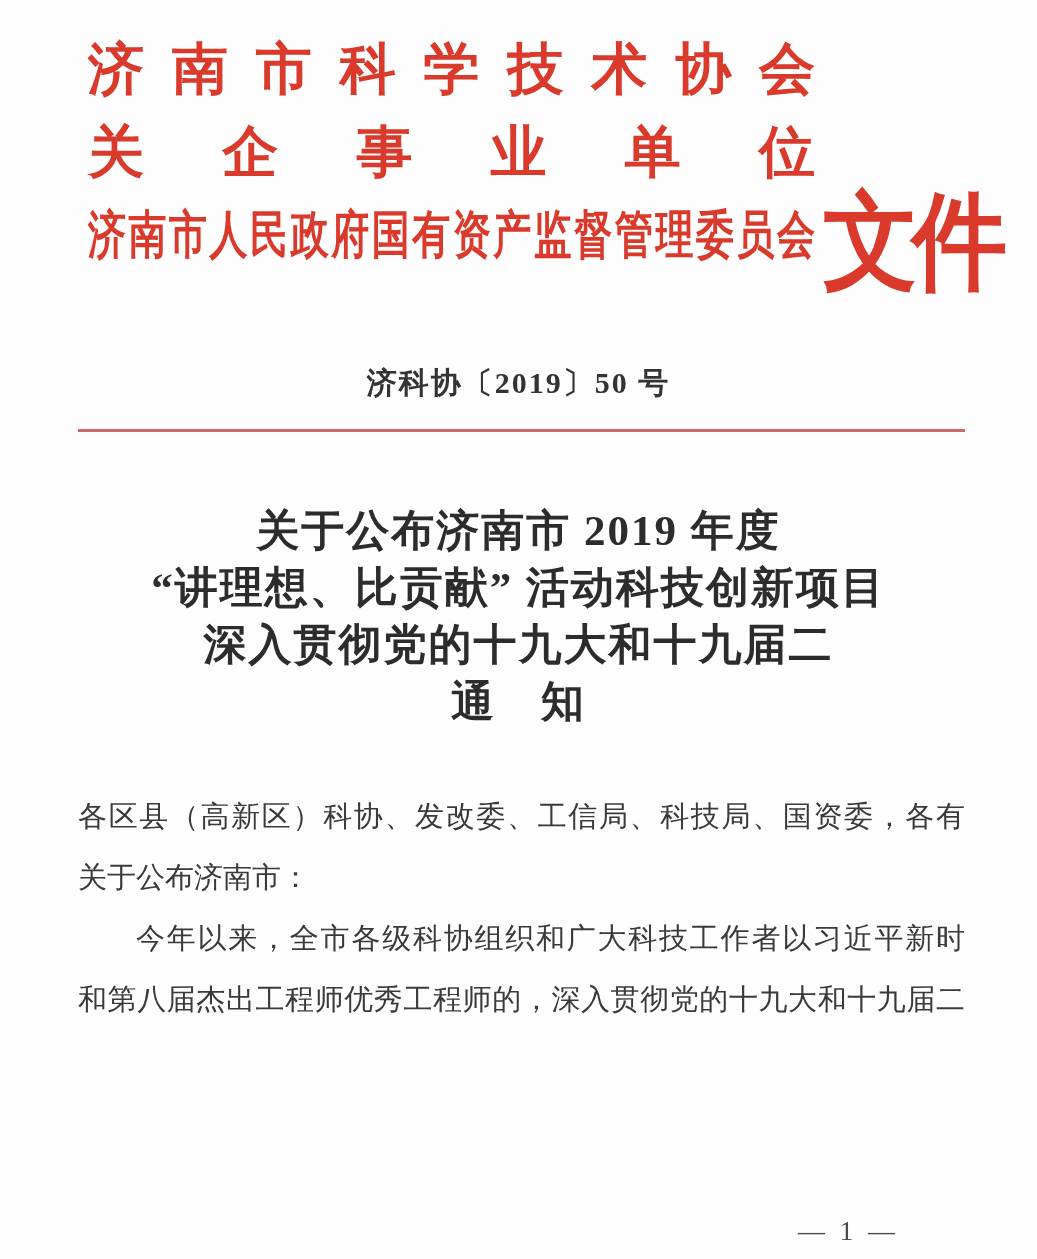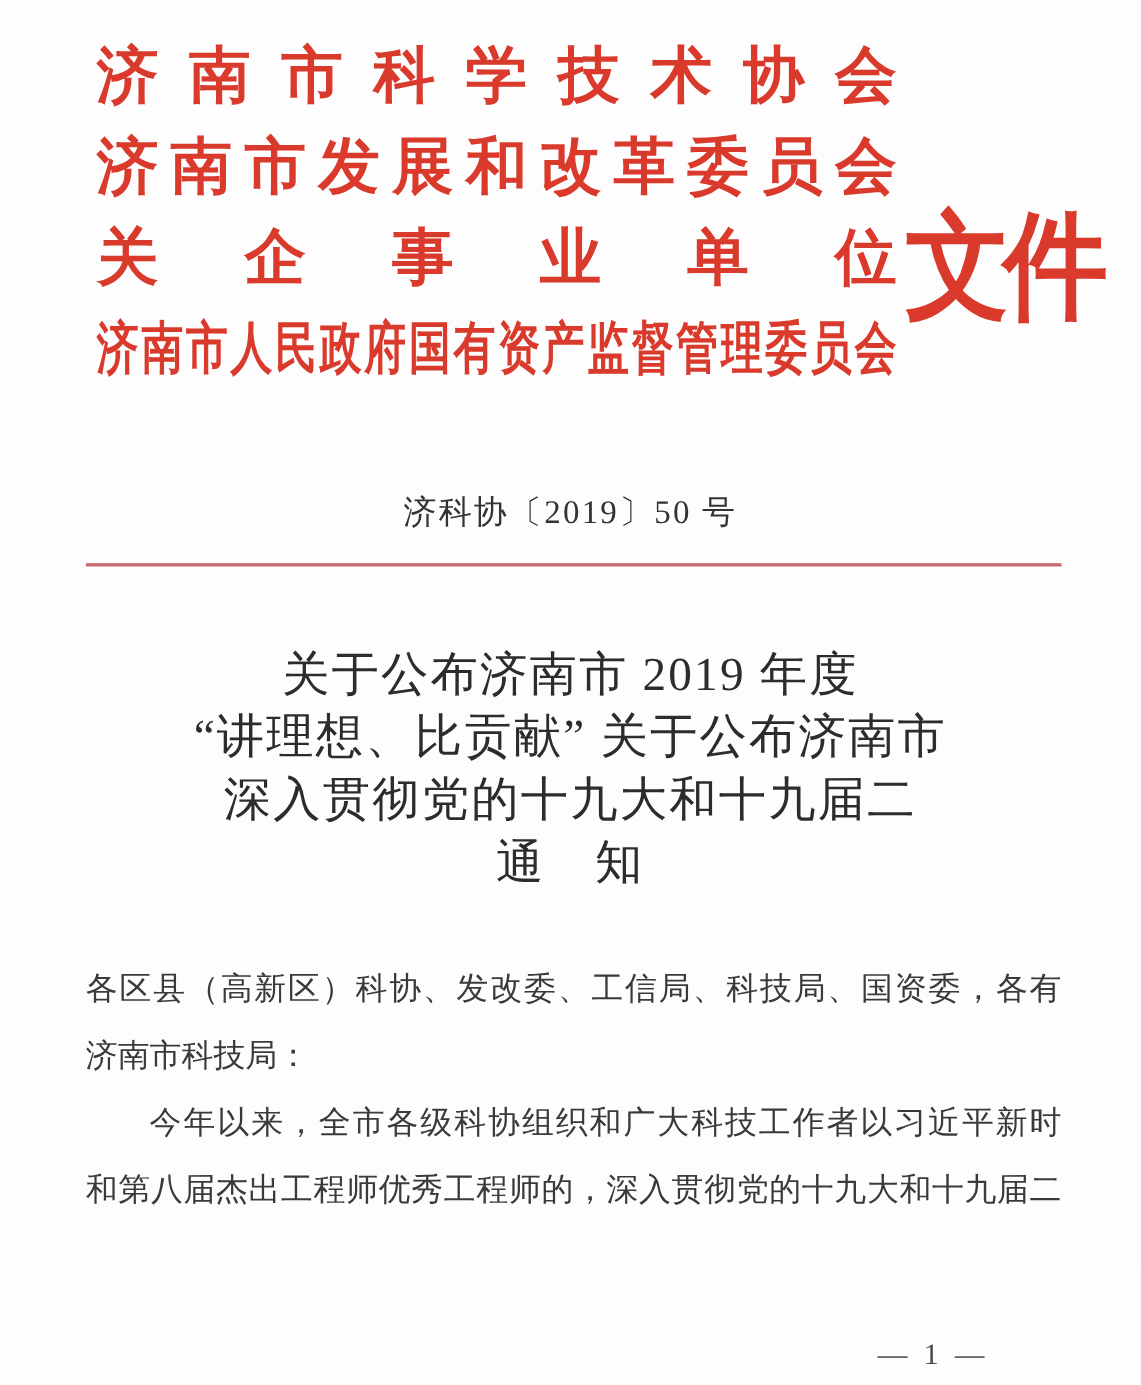--- a/index.html
+++ b/index.html
@@ -60,35 +60,36 @@
   }
 
   
   .doc-number {
     margin-top: 86px;
     text-align: center;
     font-size: 30px;
     line-height: 40px;
     color: #333333;
     letter-spacing: 2px;
+    font-weight: bold;
   }
 
   
   .divider {
     height: 3px;
     background: var(--divider-red);
     margin: 26px 72px 0 78px;
   }
 
   
   .title {
     margin-top: 70px;
     text-align: center;
     color: var(--title-ink);
-    font-weight: normal;
+    font-weight: bold;
   }
   .title-line {
     font-size: 43px;
     line-height: 57px;
     letter-spacing: 2px;
     white-space: nowrap;
   }
 
   
   .body-text {
@@ -120,40 +121,39 @@
   }
 </style>
 </head>
 <body>
 
 <div class="page">
 
   <div class="header">
     <div class="org-lines">
       <div class="org-line">济南市科学技术协会</div>
-      <div class="org-line">济南市发展和改革委员会</div>
       <div class="org-line">关企事业单位</div>
       <div class="org-line condensed">济南市人民政府国有资产监督管理委员会</div>
     </div>
     <div class="doc-mark">文件</div>
   </div>
 
   <div class="doc-number">济科协〔2019〕50 号</div>
 
   <div class="divider"></div>
 
   <div class="title">
     <div class="title-line">关于公布济南市 2019 年度</div>
-    <div class="title-line">“讲理想、比贡献” 关于公布济南市</div>
+    <div class="title-line">“讲理想、比贡献” 活动科技创新项目</div>
     <div class="title-line">深入贯彻党的十九大和十九届二</div>
     <div class="title-line">通　知</div>
   </div>
 
   <div class="body-text">
     <div class="body-line stretch">各区县（高新区）科协、发改委、工信局、科技局、国资委，各有</div>
-    <div class="body-line">济南市科技局：</div>
+    <div class="body-line">关于公布济南市：</div>
     <div class="body-line stretch indent">今年以来，全市各级科协组织和广大科技工作者以习近平新时</div>
     <div class="body-line stretch">和第八届杰出工程师优秀工程师的，深入贯彻党的十九大和十九届二</div>
   </div>
 
   <div class="page-number">— 1 —</div>
 
 </div>
 
 </body></html>

